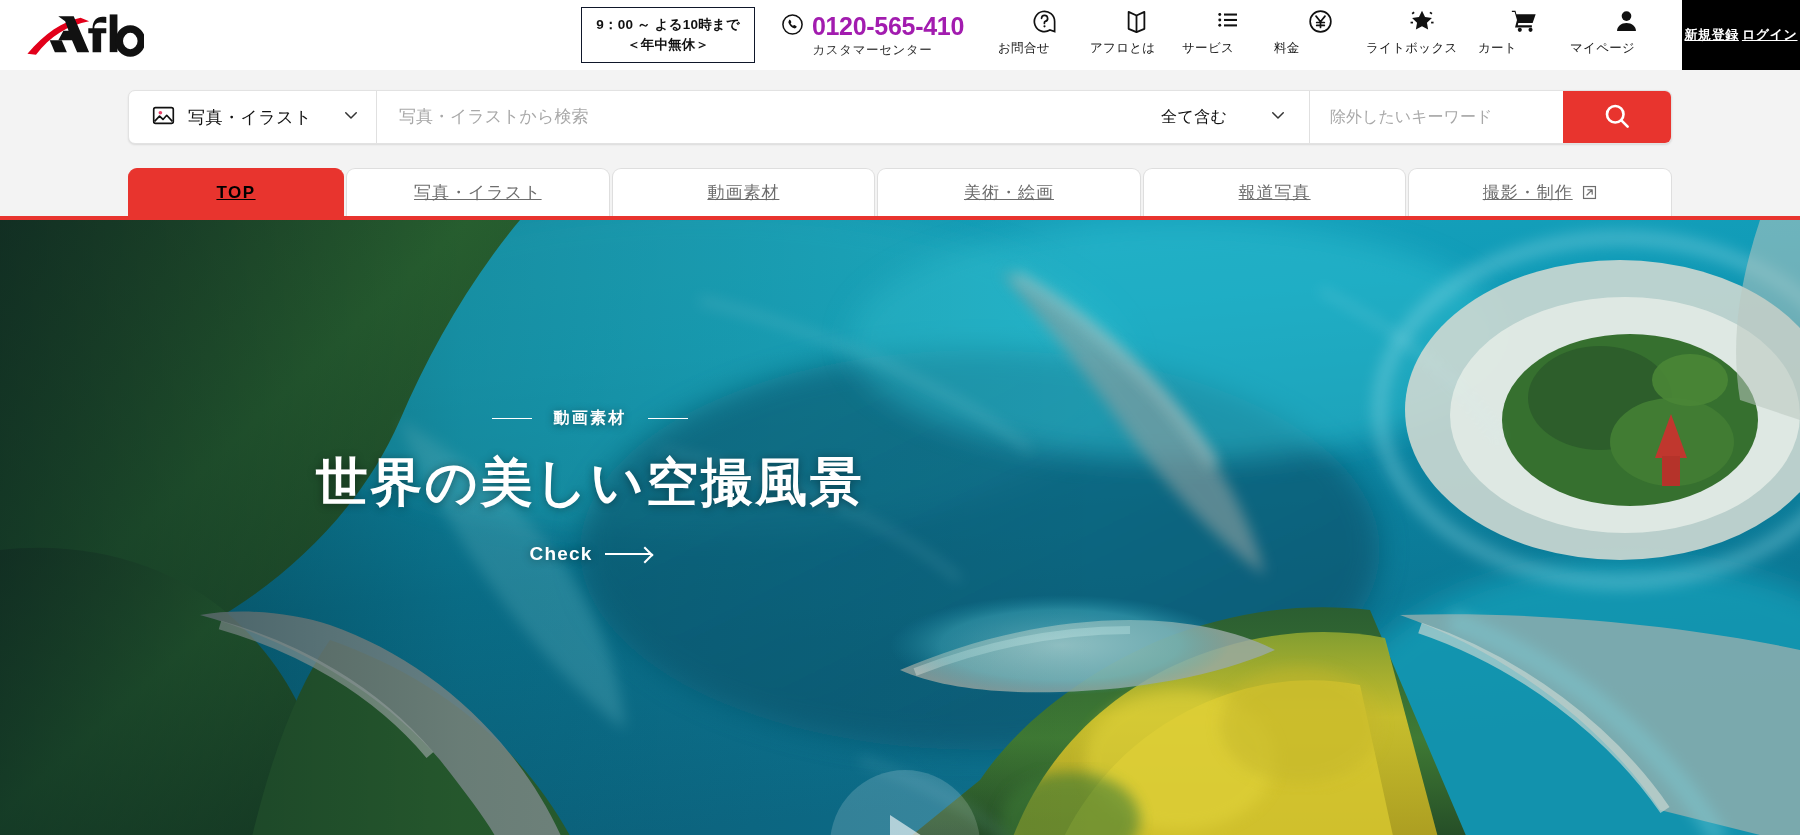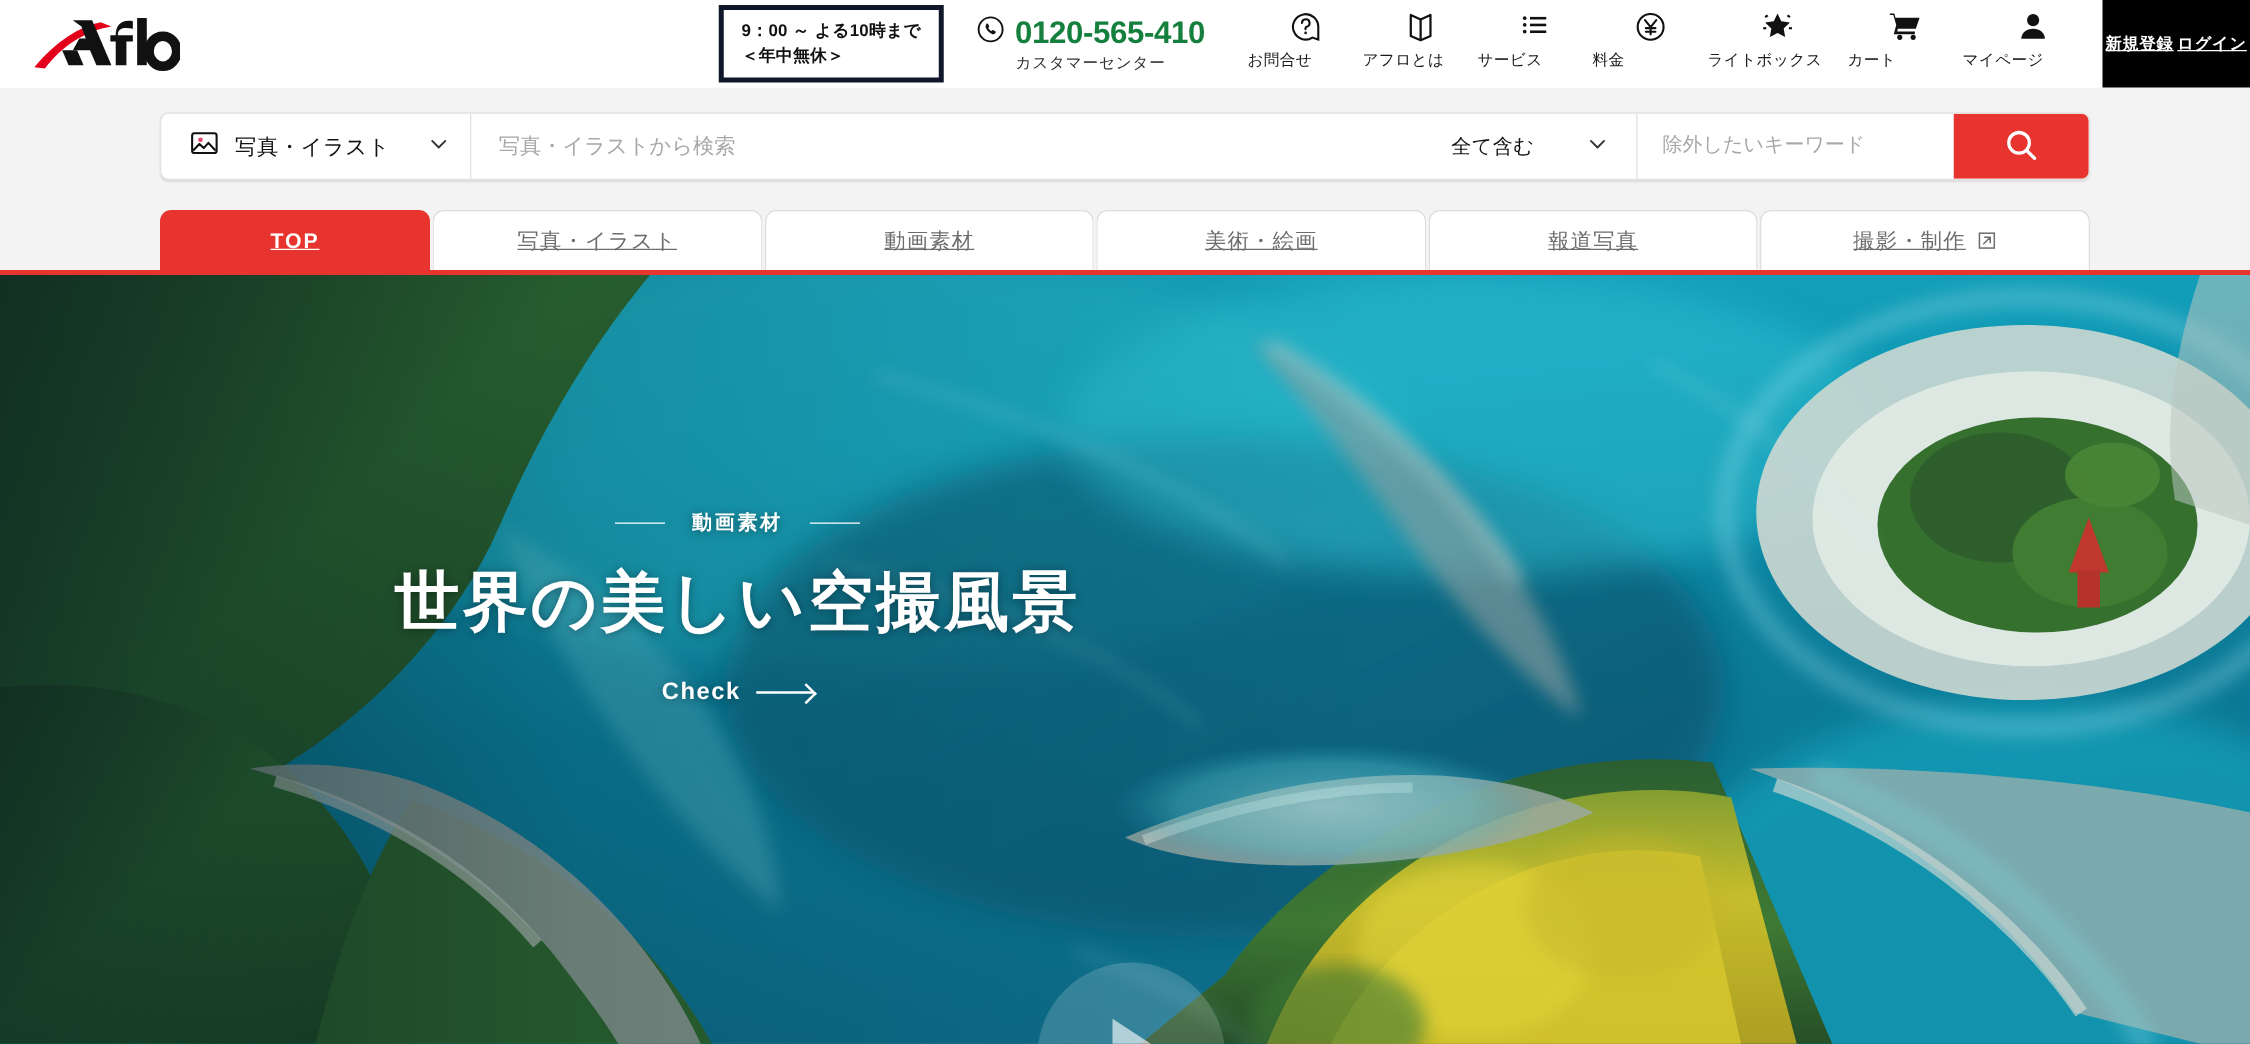--- a/index.html
+++ b/index.html
@@ -23,46 +23,46 @@
     margin-left: 24px;
     width: 120px; height: 52px;
     position: relative;
     flex: 0 0 auto;
   }
   .logo svg { display: block; }
 
   .topbar-spacer { flex: 1 1 auto; }
 
   .hours-box {
-    border: 4px solid #0f172a;
+    border: 1px solid #0f172a;
     padding: 7px 14px 8px;
     font-size: 13.5px;
     line-height: 1.45;
     color: #111;
-    text-align: left;
+    text-align: center;
     font-weight: 700;
     letter-spacing: .2px;
     margin-right: 26px;
     white-space: nowrap;
   }
   .hours-box .l2 { display: block; }
 
   .phone-block {
     margin-right: 34px;
     text-align: center;
     white-space: nowrap;
   }
   .phone-row {
     display: flex; align-items: center; gap: 8px;
     justify-content: center;
   }
   .phone-number {
     font-size: 25px;
     font-weight: 800;
-    color: #15803d;
+    color: #a21caf;
     letter-spacing: -.3px;
   }
   .phone-label {
     font-size: 12.5px;
     color: #333;
     letter-spacing: .6px;
     margin-top: 1px;
   }
 
   .util-nav {
@@ -222,21 +222,21 @@
     gap: 8px;
     font-size: 17px;
     color: #6d6d6d;
     letter-spacing: 1px;
     cursor: pointer;
     position: relative;
   }
   .tab.active {
     background: #e8342e;
     border-color: #e8342e;
-    color: #ffffff;
+    color: #000000;
     font-weight: 700;
     letter-spacing: 1.5px;
     max-width: 216px;
   }
   .tab .ext { display: inline-flex; align-items: center; }
 
   
   .hero {
     position: relative;
     height: 625px;

